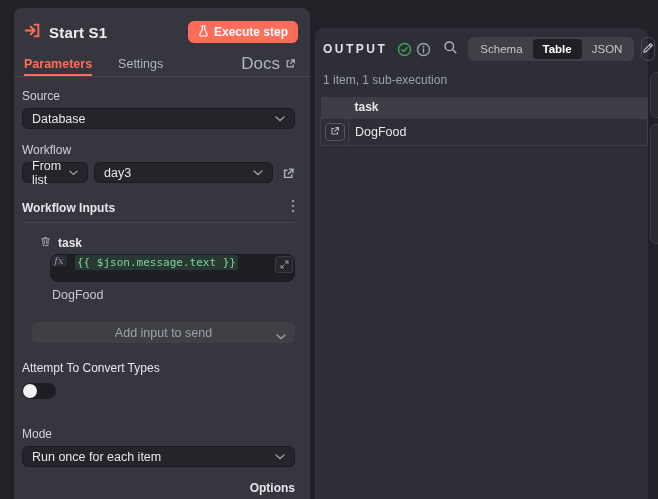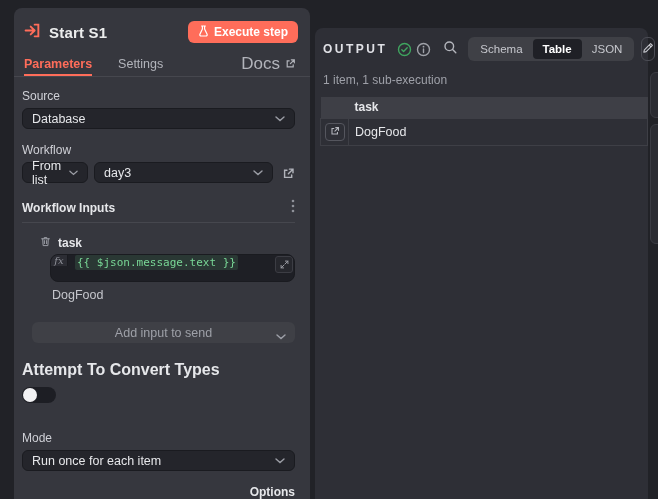--- a/index.html
+++ b/index.html
@@ -60,21 +60,21 @@
     color:#9b9da5; display:flex; align-items:center; justify-content:center; cursor:pointer;
   }
   .expr-result { margin:6px 0 0 12px; font-size:12.5px; color:#c6c7cd; }
   .add-input-btn {
     margin:20px 0 0 10px; height:21px; width:calc(100% - 10px); position:relative; cursor:pointer;
     background:#3f4046; border:none; border-radius:6px; color:#9ea0a8; font-size:12.5px; font-family:inherit;
     display:flex; align-items:center; justify-content:center;
   }
   .add-input-btn .chev { position:absolute; right:9px; top:7px; color:#9ea0a8; }
   .convert-block { margin-top:18px; }
-  .convert-label { font-size:16px; font-weight:bold; color:#e6e7ea; }
+  .convert-label { font-size:12px; font-weight:normal; color:#e6e7ea; }
   .toggle { margin-top:8px; width:34px; height:16px; background:#1d1e24; border-radius:8px; position:relative; cursor:pointer; }
   .toggle .knob { position:absolute; left:1px; top:1px; width:14px; height:14px; background:#f2f2f4; border-radius:50%; }
   .mode-block { margin-top:28px; }
   
   .right-card {
     position:absolute; left:315px; top:28px; width:333px; height:471px;
     background:#2e2f36; border-radius:8px 8px 0 0;
   }
   .out-header { display:flex; align-items:center; padding:9px 8px 0 8px; }
   .out-title { font-size:12px; font-weight:bold; letter-spacing:2.5px; color:#e0e1e6; margin-right:6px; }

